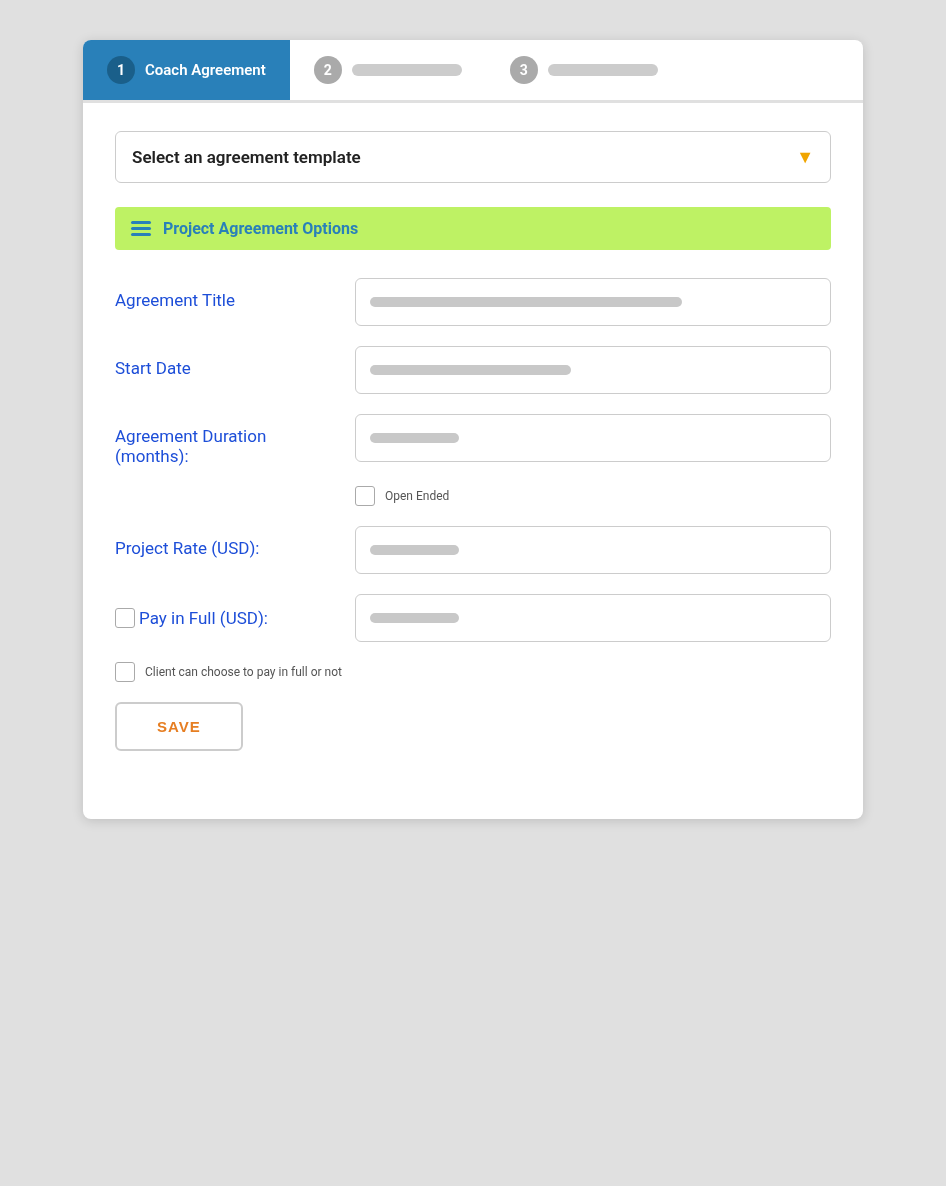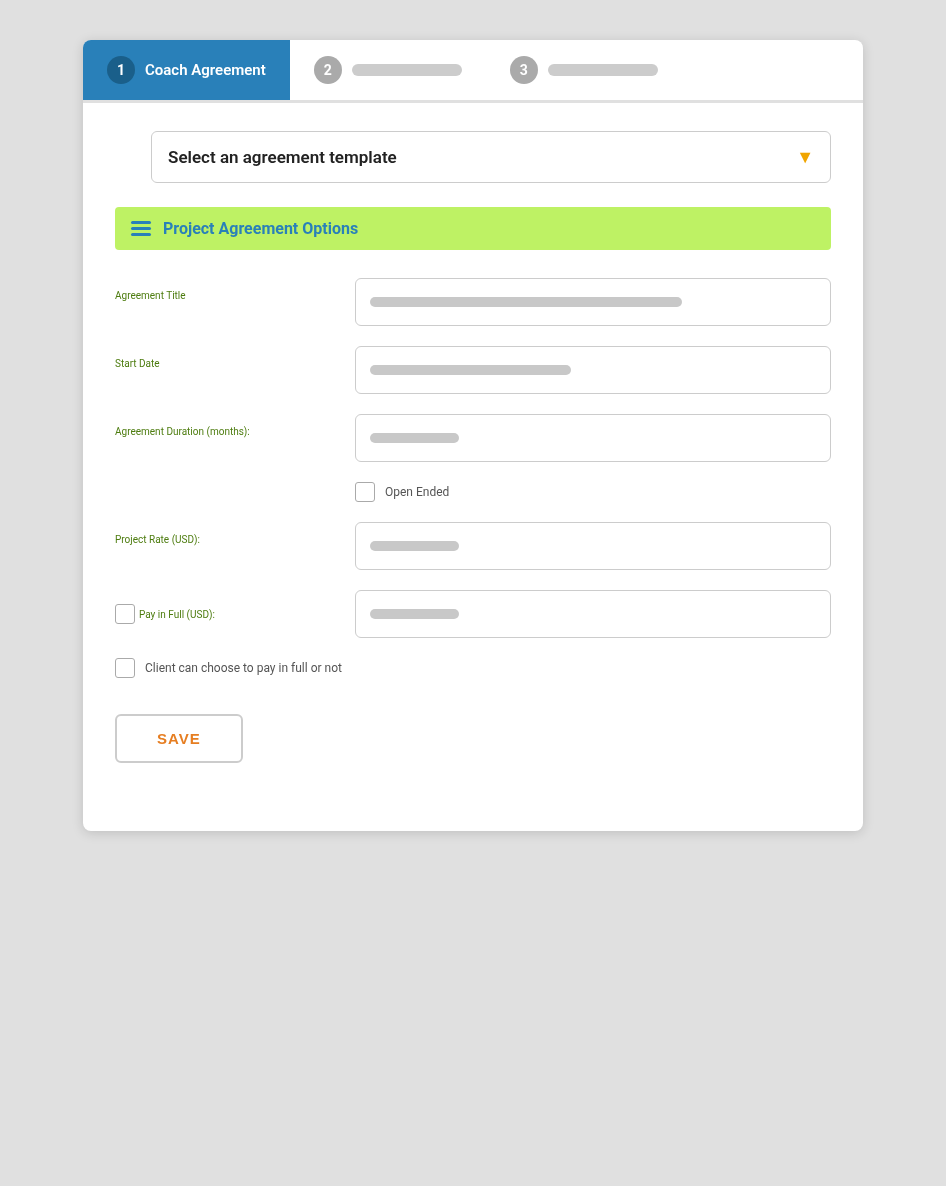--- a/index.html
+++ b/index.html
@@ -88,21 +88,20 @@
     
     .dropdown-wrapper {
       border: 1.5px solid #ccc;
       border-radius: 6px;
       display: flex;
       align-items: center;
       justify-content: space-between;
       padding: 14px 16px;
       margin-bottom: 24px;
       cursor: pointer;
-      margin-left: 36px;
     }
 
     .dropdown-label {
       font-size: 17px;
       font-weight: 600;
       color: #222;
     }
 
     .dropdown-arrow {
       color: #f0a500;
@@ -141,22 +140,22 @@
 
     
     .form-row {
       display: flex;
       align-items: flex-start;
       gap: 20px;
       margin-bottom: 20px;
     }
 
     .form-label {
-      font-size: 10px;
-      color: #4d7c0f;
+      font-size: 17px;
+      color: #1d4ed8;
       width: 220px;
       min-width: 220px;
       padding-top: 12px;
     }
 
     .form-input {
       flex: 1;
       border: 1.5px solid #ccc;
       border-radius: 6px;
       padding: 12px 14px;
@@ -221,21 +220,20 @@
     .save-btn {
       border: 2px solid #ccc;
       border-radius: 6px;
       background: #fff;
       padding: 14px 40px;
       font-size: 15px;
       font-weight: 800;
       color: #e67e22;
       letter-spacing: 1px;
       cursor: pointer;
-      margin-top: 16px;
       text-transform: uppercase;
     }
   </style>
 </head>
 <body>
 
 <div class="card">
 
   <div class="stepper">
     <div class="step active">

